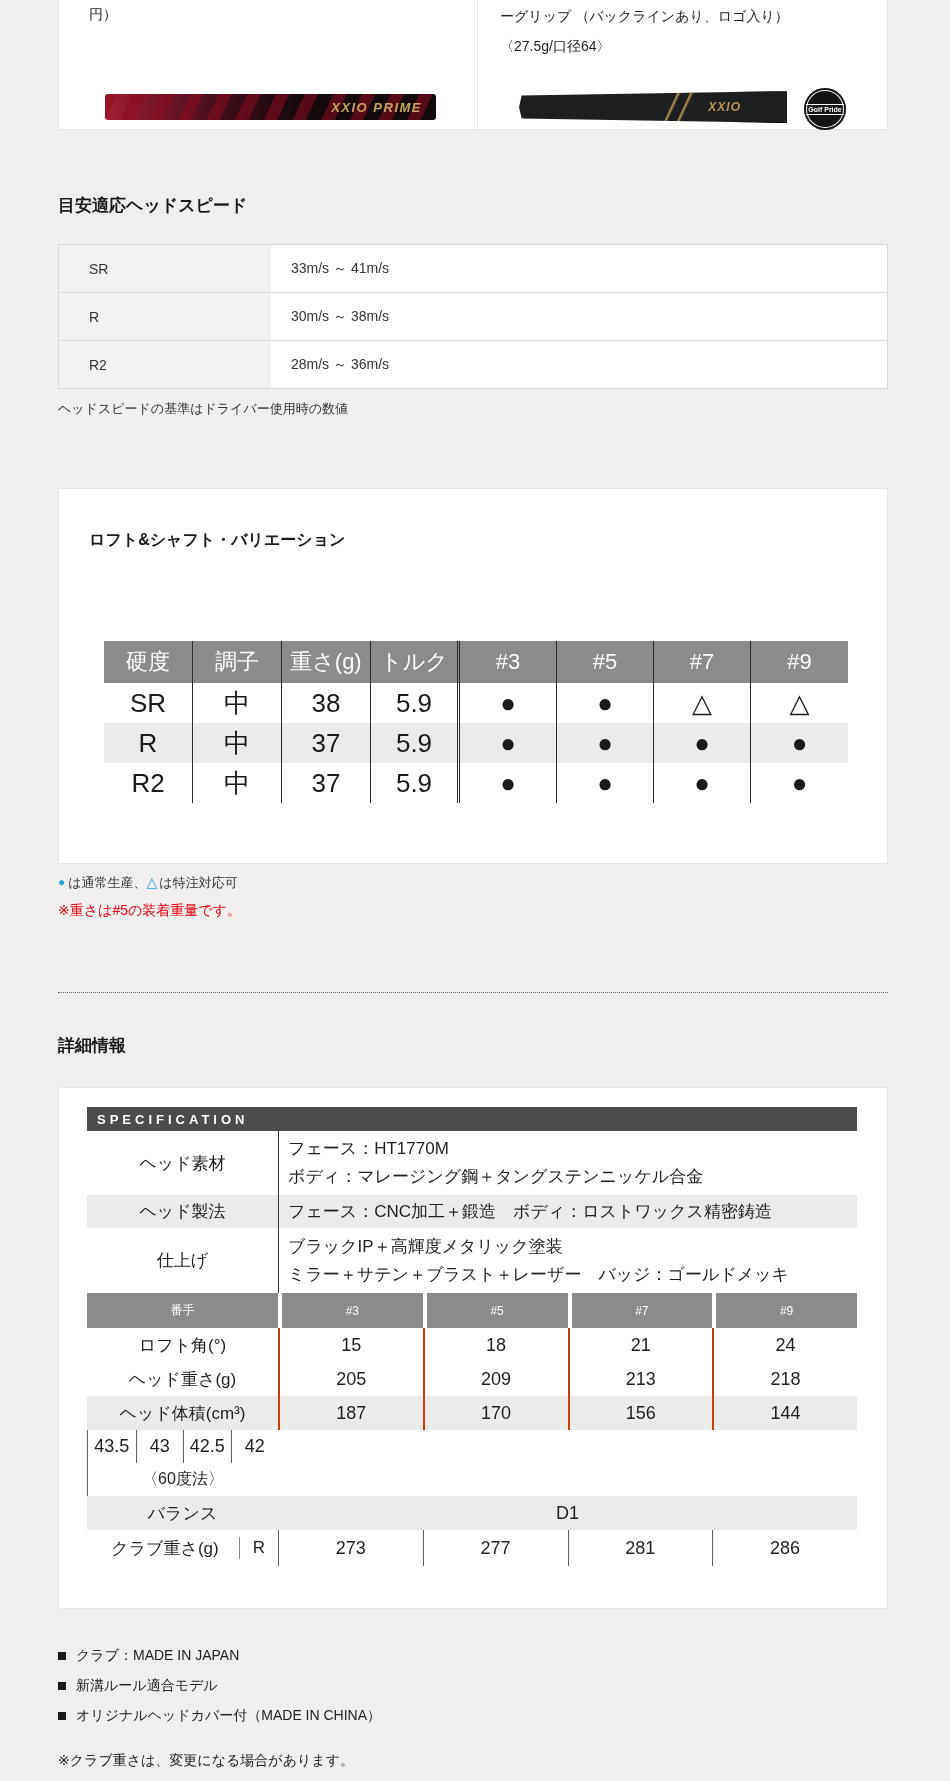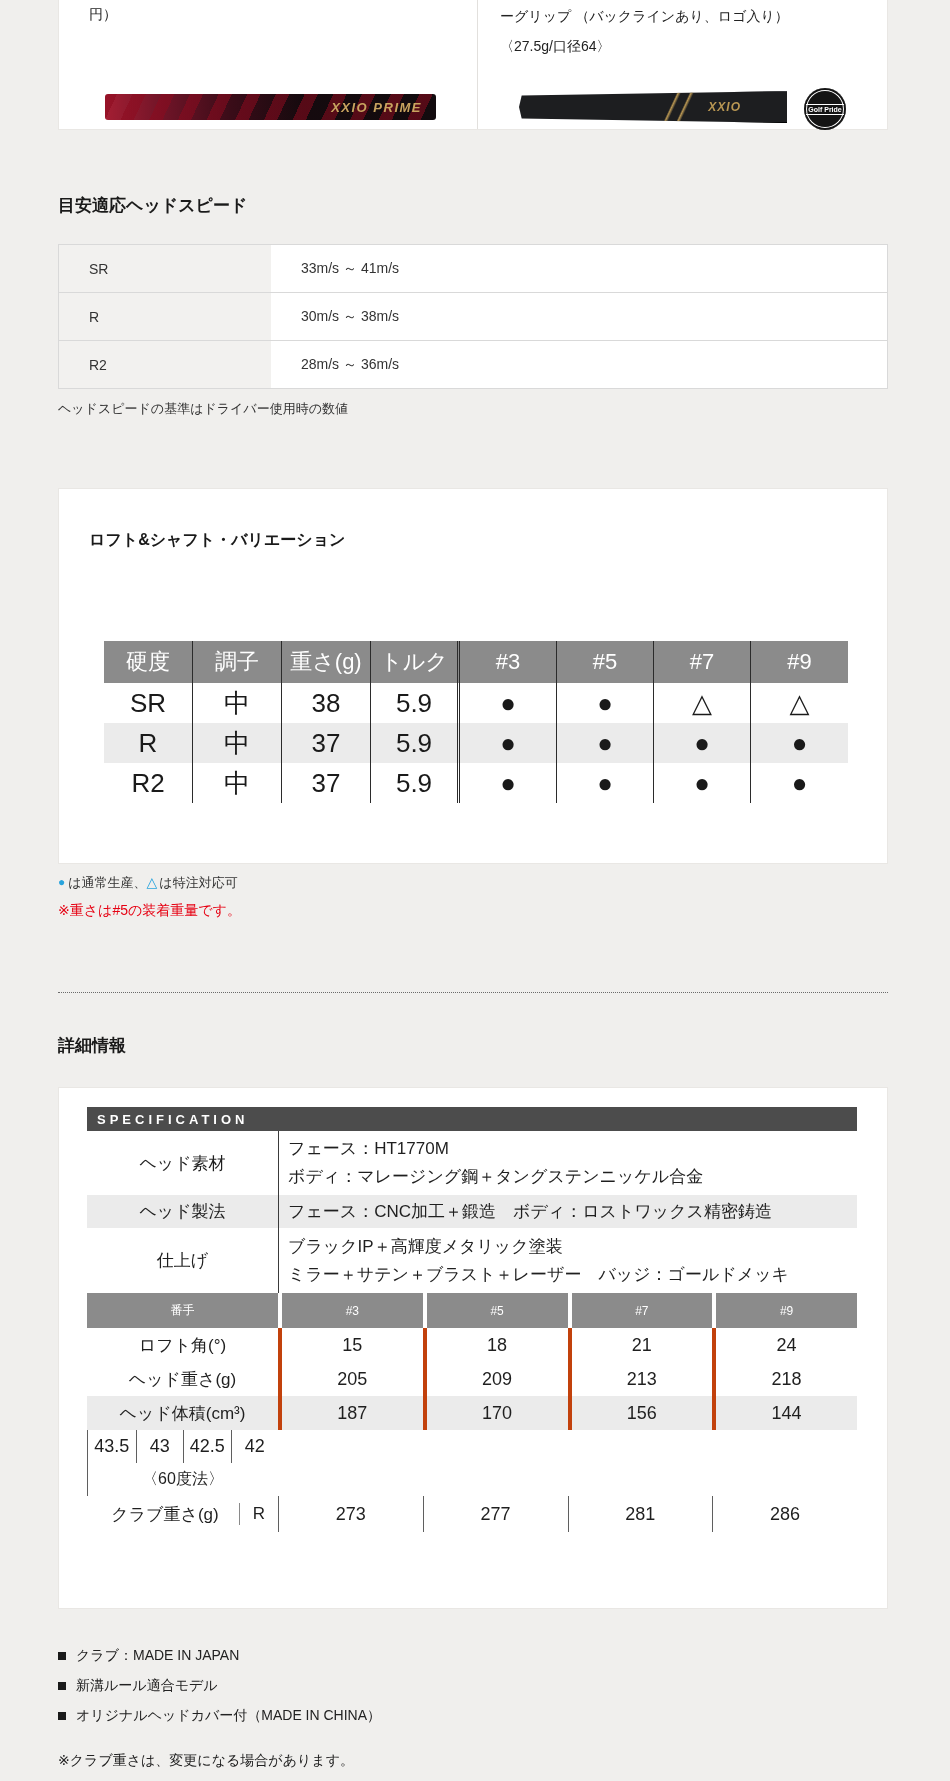--- a/index.html
+++ b/index.html
@@ -44,21 +44,21 @@
   
   .sec-title{font-size:17px;font-weight:bold;color:#1a1a1a;height:24px;line-height:24px;}
   #hs-title{margin-top:64px;}
   #detail-title{margin-top:41px;}
 
   
   .speed-table{margin-top:26px;background:#fff;border:1px solid #d9d9d9;}
   .speed-row{display:flex;height:47px;border-top:1px solid #d9d9d9;}
   .speed-row:first-child{border-top:none;}
   .speed-label{width:212px;background:#f2f1ef;display:flex;align-items:center;padding-left:30px;box-sizing:border-box;font-size:14px;color:#333;}
-  .speed-value{flex:1;display:flex;align-items:center;padding-left:30px;font-size:14px;color:#333;}
+  .speed-value{flex:1;display:flex;align-items:center;padding-left:20px;font-size:14px;color:#333;}
   .speed-note{margin-top:11px;font-size:13px;color:#333;height:18px;line-height:18px;}
 
   
   .panel-loft{margin-top:70px;height:376px;}
   .loft-title{font-size:16px;font-weight:bold;color:#1a1a1a;padding:23px 0 0 30px;height:24px;line-height:24px;}
   .loft-table{width:744px;margin:89px 0 0 45px;}
   .lt-row{display:grid;grid-template-columns:89px 89px 89px 89px 97px 97px 97px 97px;}
   .lt-cell{display:flex;align-items:center;justify-content:center;border-right:1px solid #2b2b2b;}
   .lt-cell:last-child{border-right:none;}
   .lt-cell.dbl{border-right:3px double #2b2b2b;}
@@ -83,21 +83,21 @@
   .info .val{grid-column:2 / span 4;border-left:1px solid #3a3a3a;display:flex;flex-direction:column;justify-content:center;padding-left:9px;font-size:17px;line-height:28px;color:#1f1f1f;}
   .r-material{height:64px;}
   .r-method{height:33px;background:#ebebeb;}
   .r-method .val{line-height:24px;}
   .r-finish{height:65px;}
   .club-row{height:35px;}
   .club-row .cell{display:flex;align-items:center;justify-content:center;background:#8b8b8b;color:#fff;font-size:12px;}
   .club-row .cell.v{border-left:4px solid #fff;}
   .num-row{height:34px;}
   .num-row.alt{background:#ebebeb;}
-  .num-row .v{display:flex;align-items:center;justify-content:center;border-left:4px solid #c2410c;font-size:18px;font-weight:500;}
+  .num-row .v{display:flex;align-items:center;justify-content:center;border-left:2px solid #c2410c;font-size:18px;font-weight:500;}
   .len-row{height:66px;}
   .len-right{border-left:1px solid #5f5f5f;}
   .len-vals{display:grid;grid-template-columns:repeat(4,1fr);height:33px;}
   .len-vals .v{display:flex;align-items:center;justify-content:center;font-size:18px;font-weight:500;}
   .len-vals .v + .v{border-left:1px solid #5f5f5f;}
   .len-sub{height:33px;display:flex;align-items:center;justify-content:center;font-size:16px;}
   .bal-row{height:34px;background:#ebebeb;}
   .bal-row .v{display:flex;align-items:center;justify-content:center;font-size:18px;font-weight:500;}
   .wt-row{height:36px;}
   .wt-label{display:flex;align-items:center;padding-left:4px;box-sizing:border-box;}
@@ -270,20 +270,24 @@
         <div class="len-vals">
           <div class="v">43.5</div>
           <div class="v">43</div>
           <div class="v">42.5</div>
           <div class="v">42</div>
         </div>
         <div class="len-sub">〈60度法〉</div>
       </div>
     </div>
 
+    <div class="srow2 bal-row">
+      <div class="lbl">バランス</div>
+      <div class="v">D1</div>
+    </div>
 
     <div class="srow wt-row">
       <div class="wt-label">
         <span class="t">クラブ重さ(g)</span>
         <span class="wt-sep"></span>
         <span class="wt-flex">R</span>
       </div>
       <div class="v">273</div>
       <div class="v">277</div>
       <div class="v">281</div>

